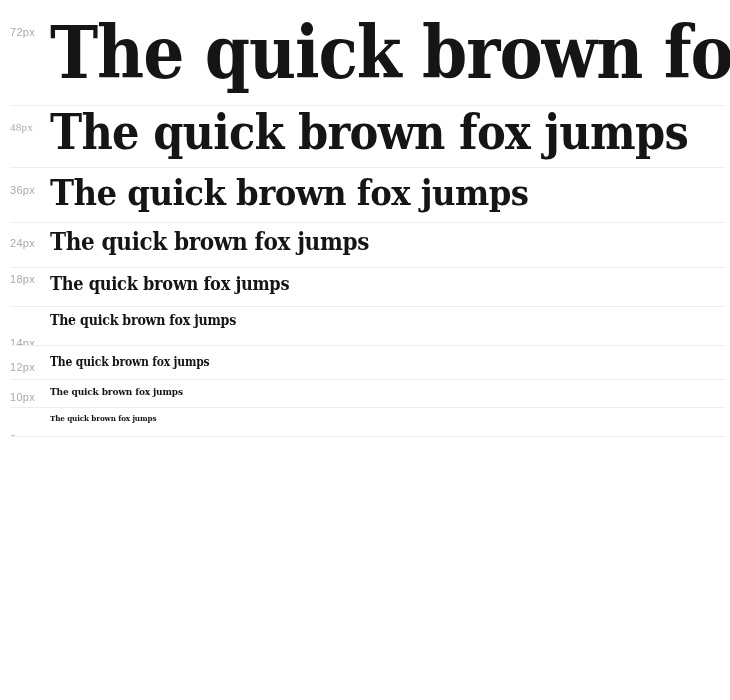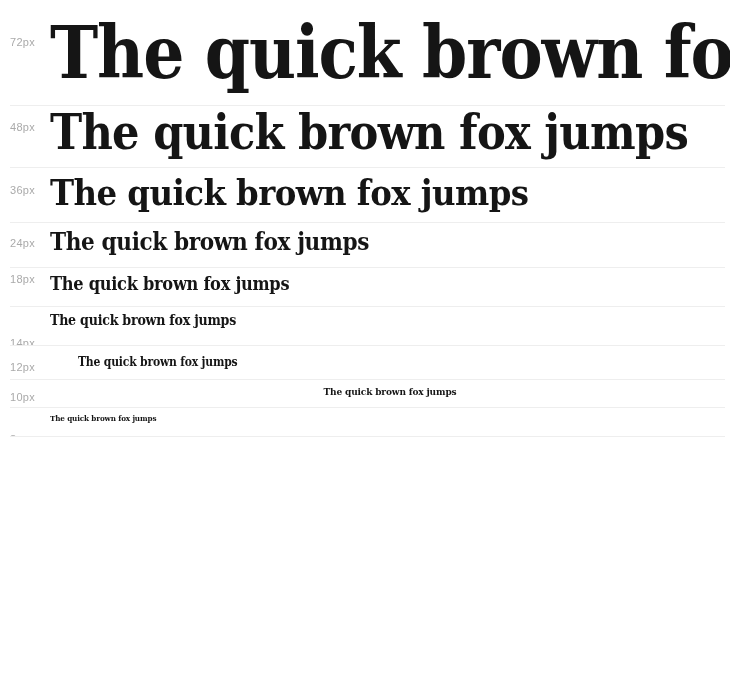--- a/index.html
+++ b/index.html
@@ -45,47 +45,47 @@
     white-space: nowrap;
     font-family: "DejaVu Serif", serif;
     font-weight: 700;
     font-stretch: condensed;
     letter-spacing: -0.015em;
     color: var(--c-text, #151515);
   }
   
   .row:nth-child(1) { height: 106px; }
   .row:nth-child(1) .sample-text { padding-top: 17px; }
-  .row:nth-child(1) .size-label  { top: 36px; }
+  .row:nth-child(1) .size-label  { top: 26px; }
 
   .row:nth-child(2) { height: 62px; }
   .row:nth-child(2) .sample-text { padding-top: 2px; }
-  .row:nth-child(2) .size-label  { top: 15px; }
+  .row:nth-child(2) .size-label  { top: 15px; font-family: Liberation Serif, serif; }
 
   .row:nth-child(3) { height: 55px; }
   .row:nth-child(3) .sample-text { padding-top: 6px; }
   .row:nth-child(3) .size-label  { top: 16px; }
 
   .row:nth-child(4) { height: 45px; }
   .row:nth-child(4) .sample-text { padding-top: 7px; }
   .row:nth-child(4) .size-label  { top: 14px; }
 
   .row:nth-child(5) { height: 39px; }
   .row:nth-child(5) .sample-text { padding-top: 7px; }
   .row:nth-child(5) .size-label  { top: 5px; }
 
   .row:nth-child(6) { height: 39px; }
   .row:nth-child(6) .sample-text { padding-top: 6px; }
   .row:nth-child(6) .size-label  { top: 30px; }
 
-  .row:nth-child(7) { height: 34px; padding-left: 28px; }
+  .row:nth-child(7) { height: 34px; }
   .row:nth-child(7) .sample-text { padding-top: 10px; }
   .row:nth-child(7) .size-label  { top: 15px; }
 
-  .row:nth-child(8) { height: 28px; text-align: center; }
+  .row:nth-child(8) { height: 28px; }
   .row:nth-child(8) .sample-text { padding-top: 7px; }
   .row:nth-child(8) .size-label  { top: 11px; }
 
   .row:nth-child(9) { height: 29px; }
   .row:nth-child(9) .sample-text { padding-top: 6px; }
   .row:nth-child(9) .size-label  { top: 25px; }
 </style>
 </head>
 <body>
 

